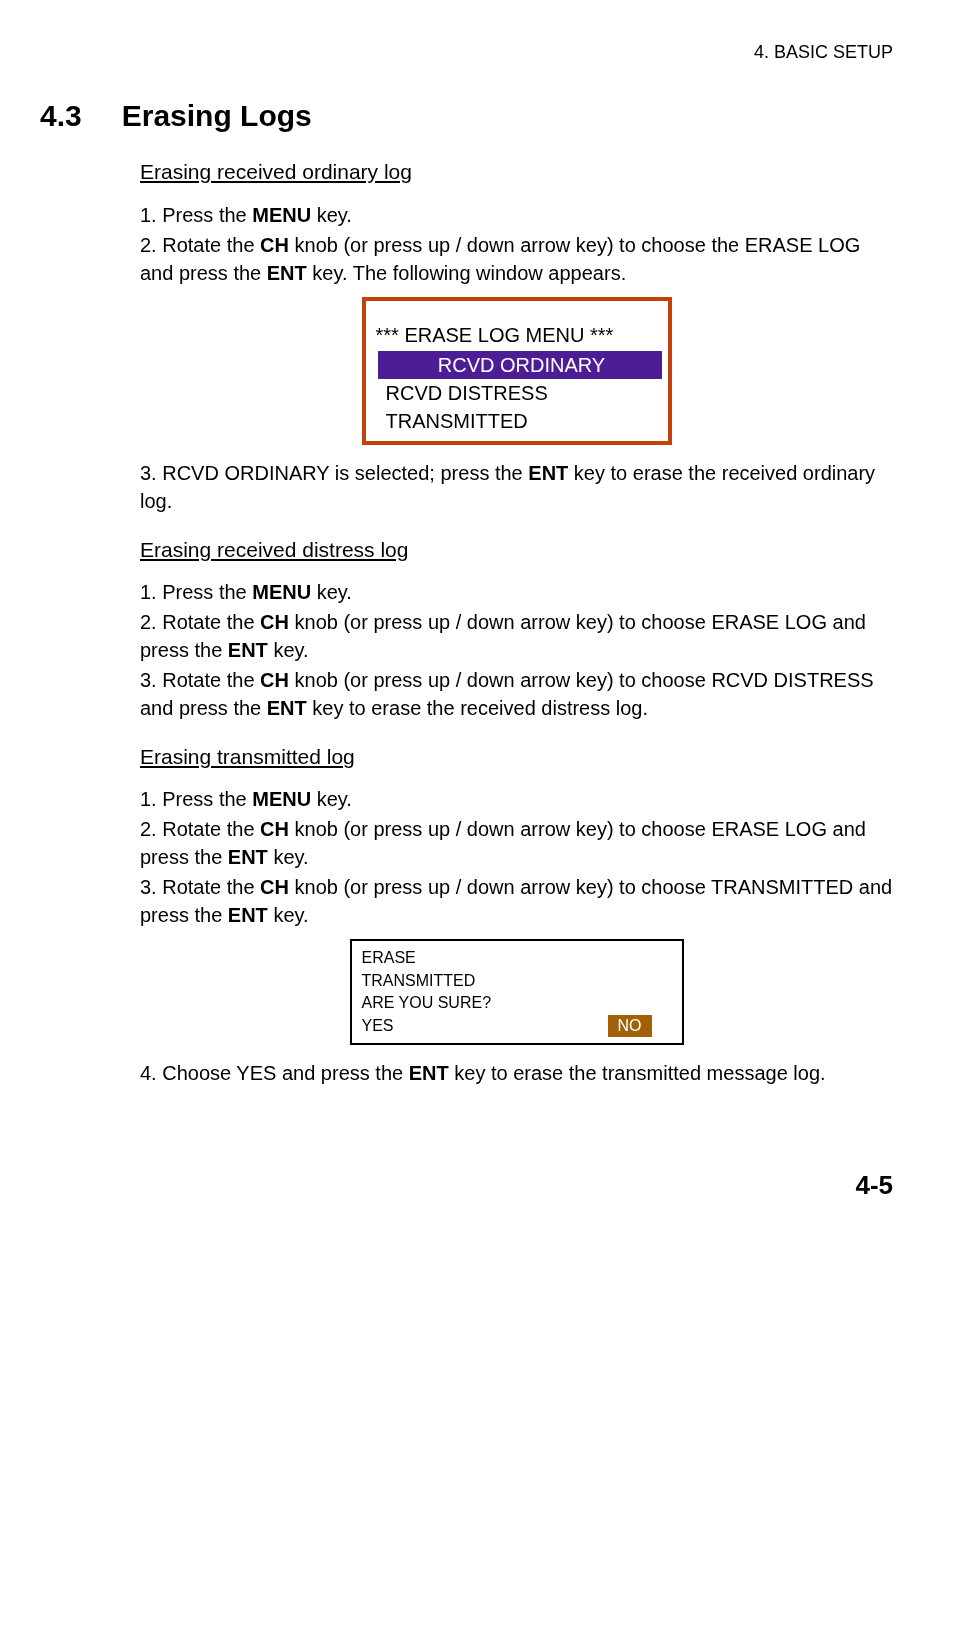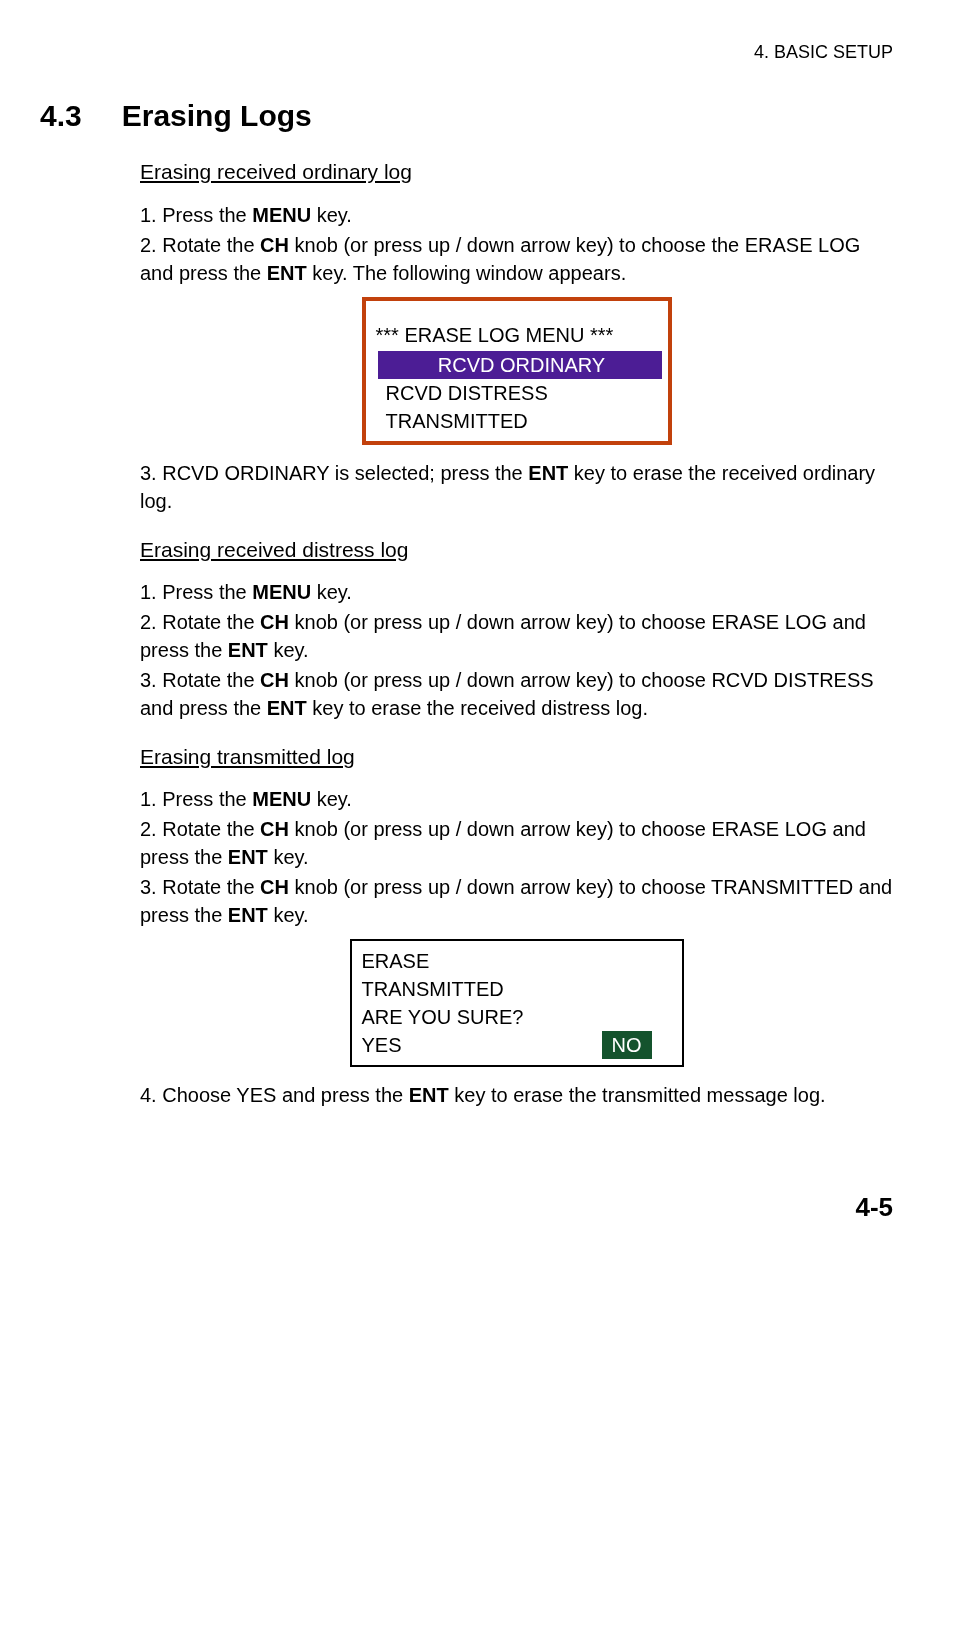--- a/index.html
+++ b/index.html
@@ -63,29 +63,29 @@
     margin-left: 6px;
     padding-left: 8px;
     padding-right: 4px;
     text-align: center;
   }
   .confirm-box {
     border: 2px solid #000;
     width: 310px;
     margin: 10px auto 14px auto;
     padding: 6px 10px;
-    font-size: 20px;
+    font-size: 16px;
   }
   .confirm-row {
     display: flex;
     justify-content: space-between;
     align-items: flex-start;
   }
   .no-box {
-    background: #14532d;
+    background: #a16207;
     color: #fff;
     padding: 0 10px;
     margin-right: 20px;
   }
   .page-number {
     text-align: right;
     font-size: 26px;
     font-weight: bold;
     margin-top: 80px;
   }

